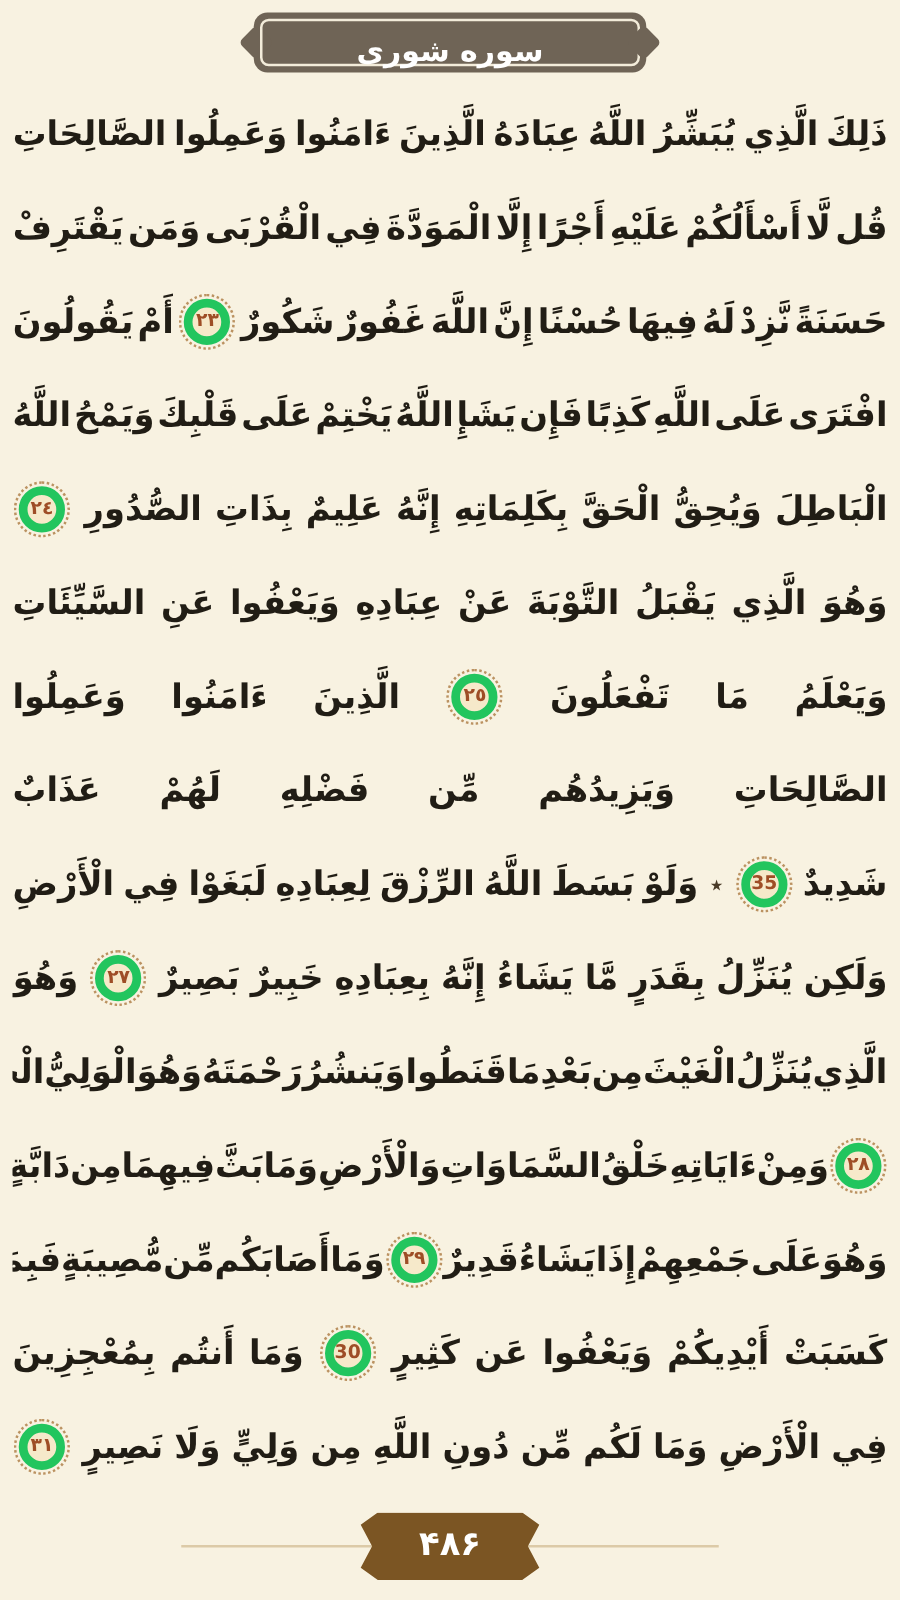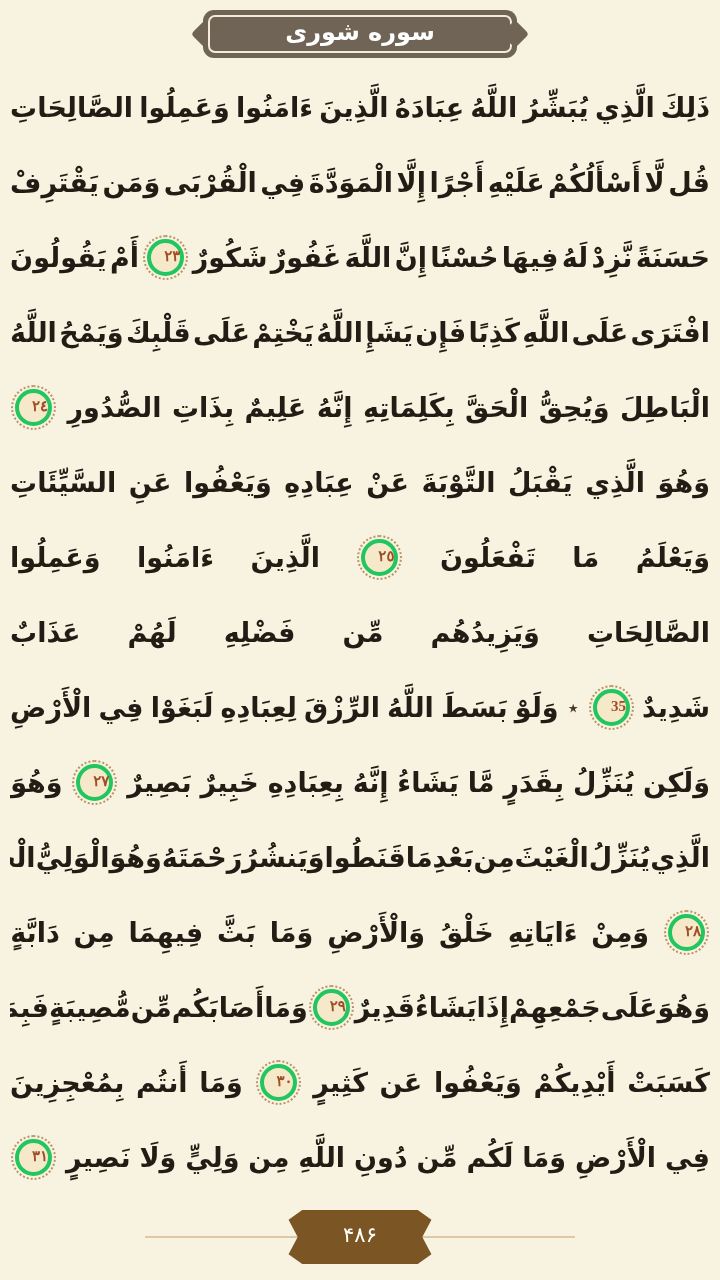--- a/index.html
+++ b/index.html
@@ -16,21 +16,21 @@
   .page-header{
     height:68px;
     display:flex;align-items:center;justify-content:center;
     flex:0 0 auto;
   }
   .surah-badge{
     position:relative;
     min-width:260px;height:46px;
     background:#6f6456;
     border-radius:10px;
-    display:flex;align-items:center;justify-content:center;
+    display:flex;align-items:flex-end;justify-content:center;
     padding:0 26px;
     box-shadow:0 0 0 1px #6f6456;
   }
   .surah-badge .inner-frame{
     position:absolute;inset:4px;
     border:2px solid #f3ecda;
     border-radius:7px;
     pointer-events:none;
   }
   .badge-tip{
@@ -70,27 +70,26 @@
     font-weight:bold;
     font-size:27px;
     color:#211d15;
     white-space:nowrap;
   }
   .ayah-marker{
     flex:0 0 auto;
     width:37px;height:37px;
     border-radius:50%;
     background:#f6e9ca;
-    border:4px solid #22c55e;
+    border:7px solid #22c55e;
     outline:2px dotted #bb9261;
     outline-offset:2px;
-    display:flex;align-items:center;
+    display:flex;align-items:center;justify-content:center;
     box-sizing:border-box;
     margin:0 5px;
-    font-family:Liberation Serif, serif;
   }
   .ayah-num{
     font-size:15px;
     font-weight:bold;
     color:#9e4d26;
     line-height:1;
     padding-bottom:2px;
   }
   .hizb-star{
     flex:0 0 auto;
@@ -116,22 +115,22 @@
   .page-number-badge{
     position:relative;
     width:152px;height:54px;
     background:#7b5523;
     clip-path:polygon(12% 0%, 88% 0%, 97% 18%, 91% 50%, 97% 82%, 88% 100%, 12% 100%, 3% 82%, 9% 50%, 3% 18%);
     display:flex;align-items:center;justify-content:center;
     z-index:2;
   }
   .page-number{
     color:#ffffff;
-    font-size:21px;
-    font-weight:normal;
+    font-size:27px;
+    font-weight:bold;
     line-height:1;
     padding-bottom:3px;
   }
 </style>
 </head>
 <body>
 
 <div class="screen">
 
   <header class="page-header">
@@ -285,20 +284,21 @@
         <span class="word">الْوَلِيُّ</span>
         <span class="word">الْحَمِيدُ</span>
       </div>
       <div class="line" dir="rtl">
         <span class="ayah-marker">
           <span class="ayah-num">٢٨</span>
         </span>
         <span class="word">وَمِنْ</span>
         <span class="word">ءَايَاتِهِ</span>
         <span class="word">خَلْقُ</span>
+        <span class="word">السَّمَاوَاتِ</span>
         <span class="word">وَالْأَرْضِ</span>
         <span class="word">وَمَا</span>
         <span class="word">بَثَّ</span>
         <span class="word">فِيهِمَا</span>
         <span class="word">مِن</span>
         <span class="word">دَابَّةٍ</span>
       </div>
       <div class="line" dir="rtl">
         <span class="word">وَهُوَ</span>
         <span class="word">عَلَى</span>
@@ -315,21 +315,21 @@
         <span class="word">مُّصِيبَةٍ</span>
         <span class="word">فَبِمَا</span>
       </div>
       <div class="line" dir="rtl">
         <span class="word">كَسَبَتْ</span>
         <span class="word">أَيْدِيكُمْ</span>
         <span class="word">وَيَعْفُوا</span>
         <span class="word">عَن</span>
         <span class="word">كَثِيرٍ</span>
         <span class="ayah-marker">
-          <span class="ayah-num">٣٠</span>
+          <span class="ayah-num">30</span>
         </span>
         <span class="word">وَمَا</span>
         <span class="word">أَنتُم</span>
         <span class="word">بِمُعْجِزِينَ</span>
       </div>
       <div class="line" dir="rtl">
         <span class="word">فِي</span>
         <span class="word">الْأَرْضِ</span>
         <span class="word">وَمَا</span>
         <span class="word">لَكُم</span>

